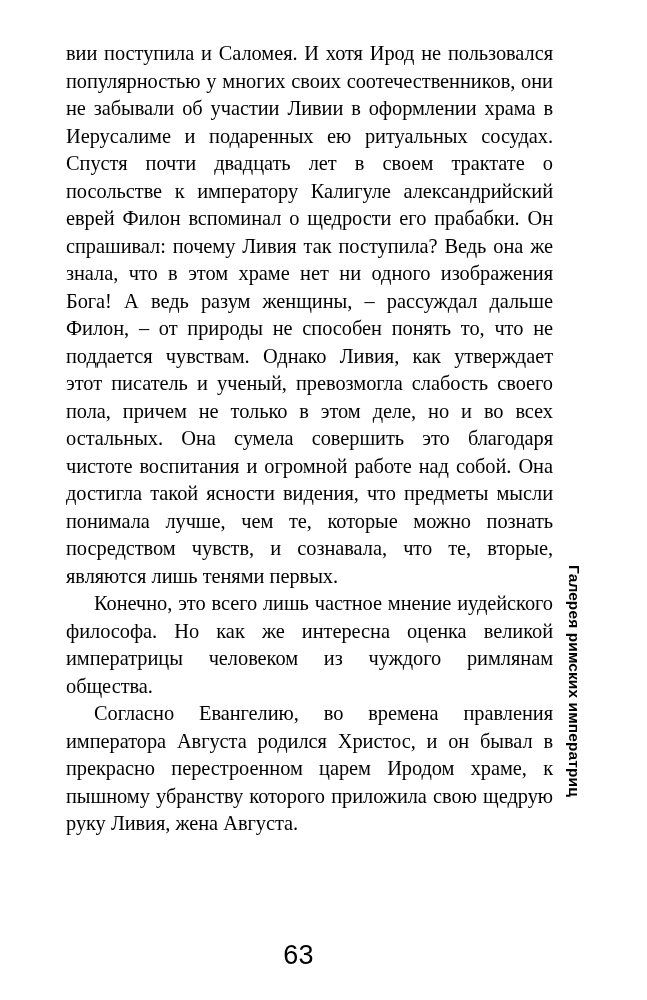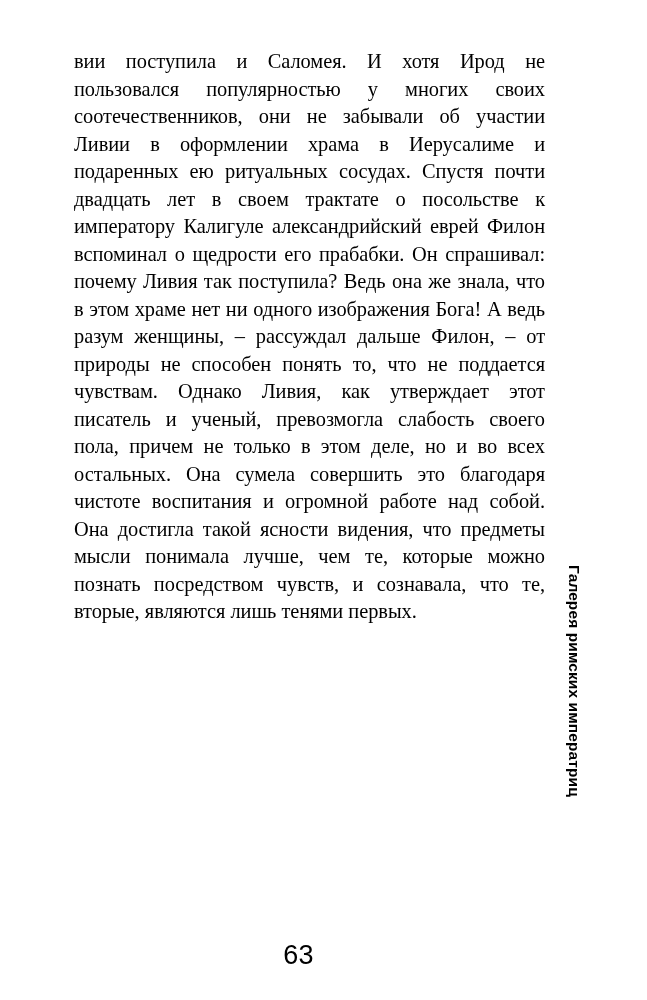--- a/index.html
+++ b/index.html
@@ -34,21 +34,21 @@
     text-align: justify;
     text-justify: inter-word;
     font-size: 20.4px;
     line-height: 27.5px;
     letter-spacing: -0.05px;
     word-spacing: 0.1px;
     hyphens: manual;
   }
 
   .para {
-    margin: 8px;
+    margin: 0;
     text-align: justify;
     text-indent: 0;
   }
   .para.indent {
     text-indent: 28px;
   }
   
 
   
   .running-head {
@@ -83,19 +83,21 @@
     color: #000000;
   }
 </style>
 </head>
 <body>
 
 <div class="page">
 
   <div class="text-column">
     <p class="para">вии поступила и Саломея. И хотя Ирод не пользовался популярностью у многих своих соотечественников, они не забывали об участии Ливии в оформлении храма в Иерусалиме и подаренных ею ритуальных сосудах. Спустя почти двадцать лет в своем трактате о посольстве к императору Калигуле александрийский еврей Филон вспоминал о щедрости его прабабки. Он спрашивал: почему Ливия так поступила? Ведь она же знала, что в этом храме нет ни одного изображения Бога! А ведь разум женщины, – рассуждал дальше Филон, – от природы не способен понять то, что не поддается чувствам. Однако Ливия, как утверждает этот писатель и ученый, превозмогла слабость своего пола, причем не только в этом деле, но и во всех остальных. Она сумела совершить это благодаря чистоте воспитания и огромной работе над собой. Она достигла такой ясности видения, что предметы мысли понимала лучше, чем те, которые можно познать посредством чувств, и сознавала, что те, вторые, являются лишь тенями первых.</p>
+    <p class="para indent">Конечно, это всего лишь частное мнение иудейского философа. Но как же интересна оценка великой императрицы человеком из чуждого римлянам общества.</p>
+    <p class="para indent">Согласно Евангелию, во времена правления императора Августа родился Христос, и он бывал в прекрасно перестроенном царем Иродом храме, к пышному убранству которого приложила свою щедрую руку Ливия, жена Августа.</p>
   </div>
 
   <div class="running-head">Галерея римских императриц</div>
 
   <div class="folio">63</div>
 
 </div>
 
 </body></html>

